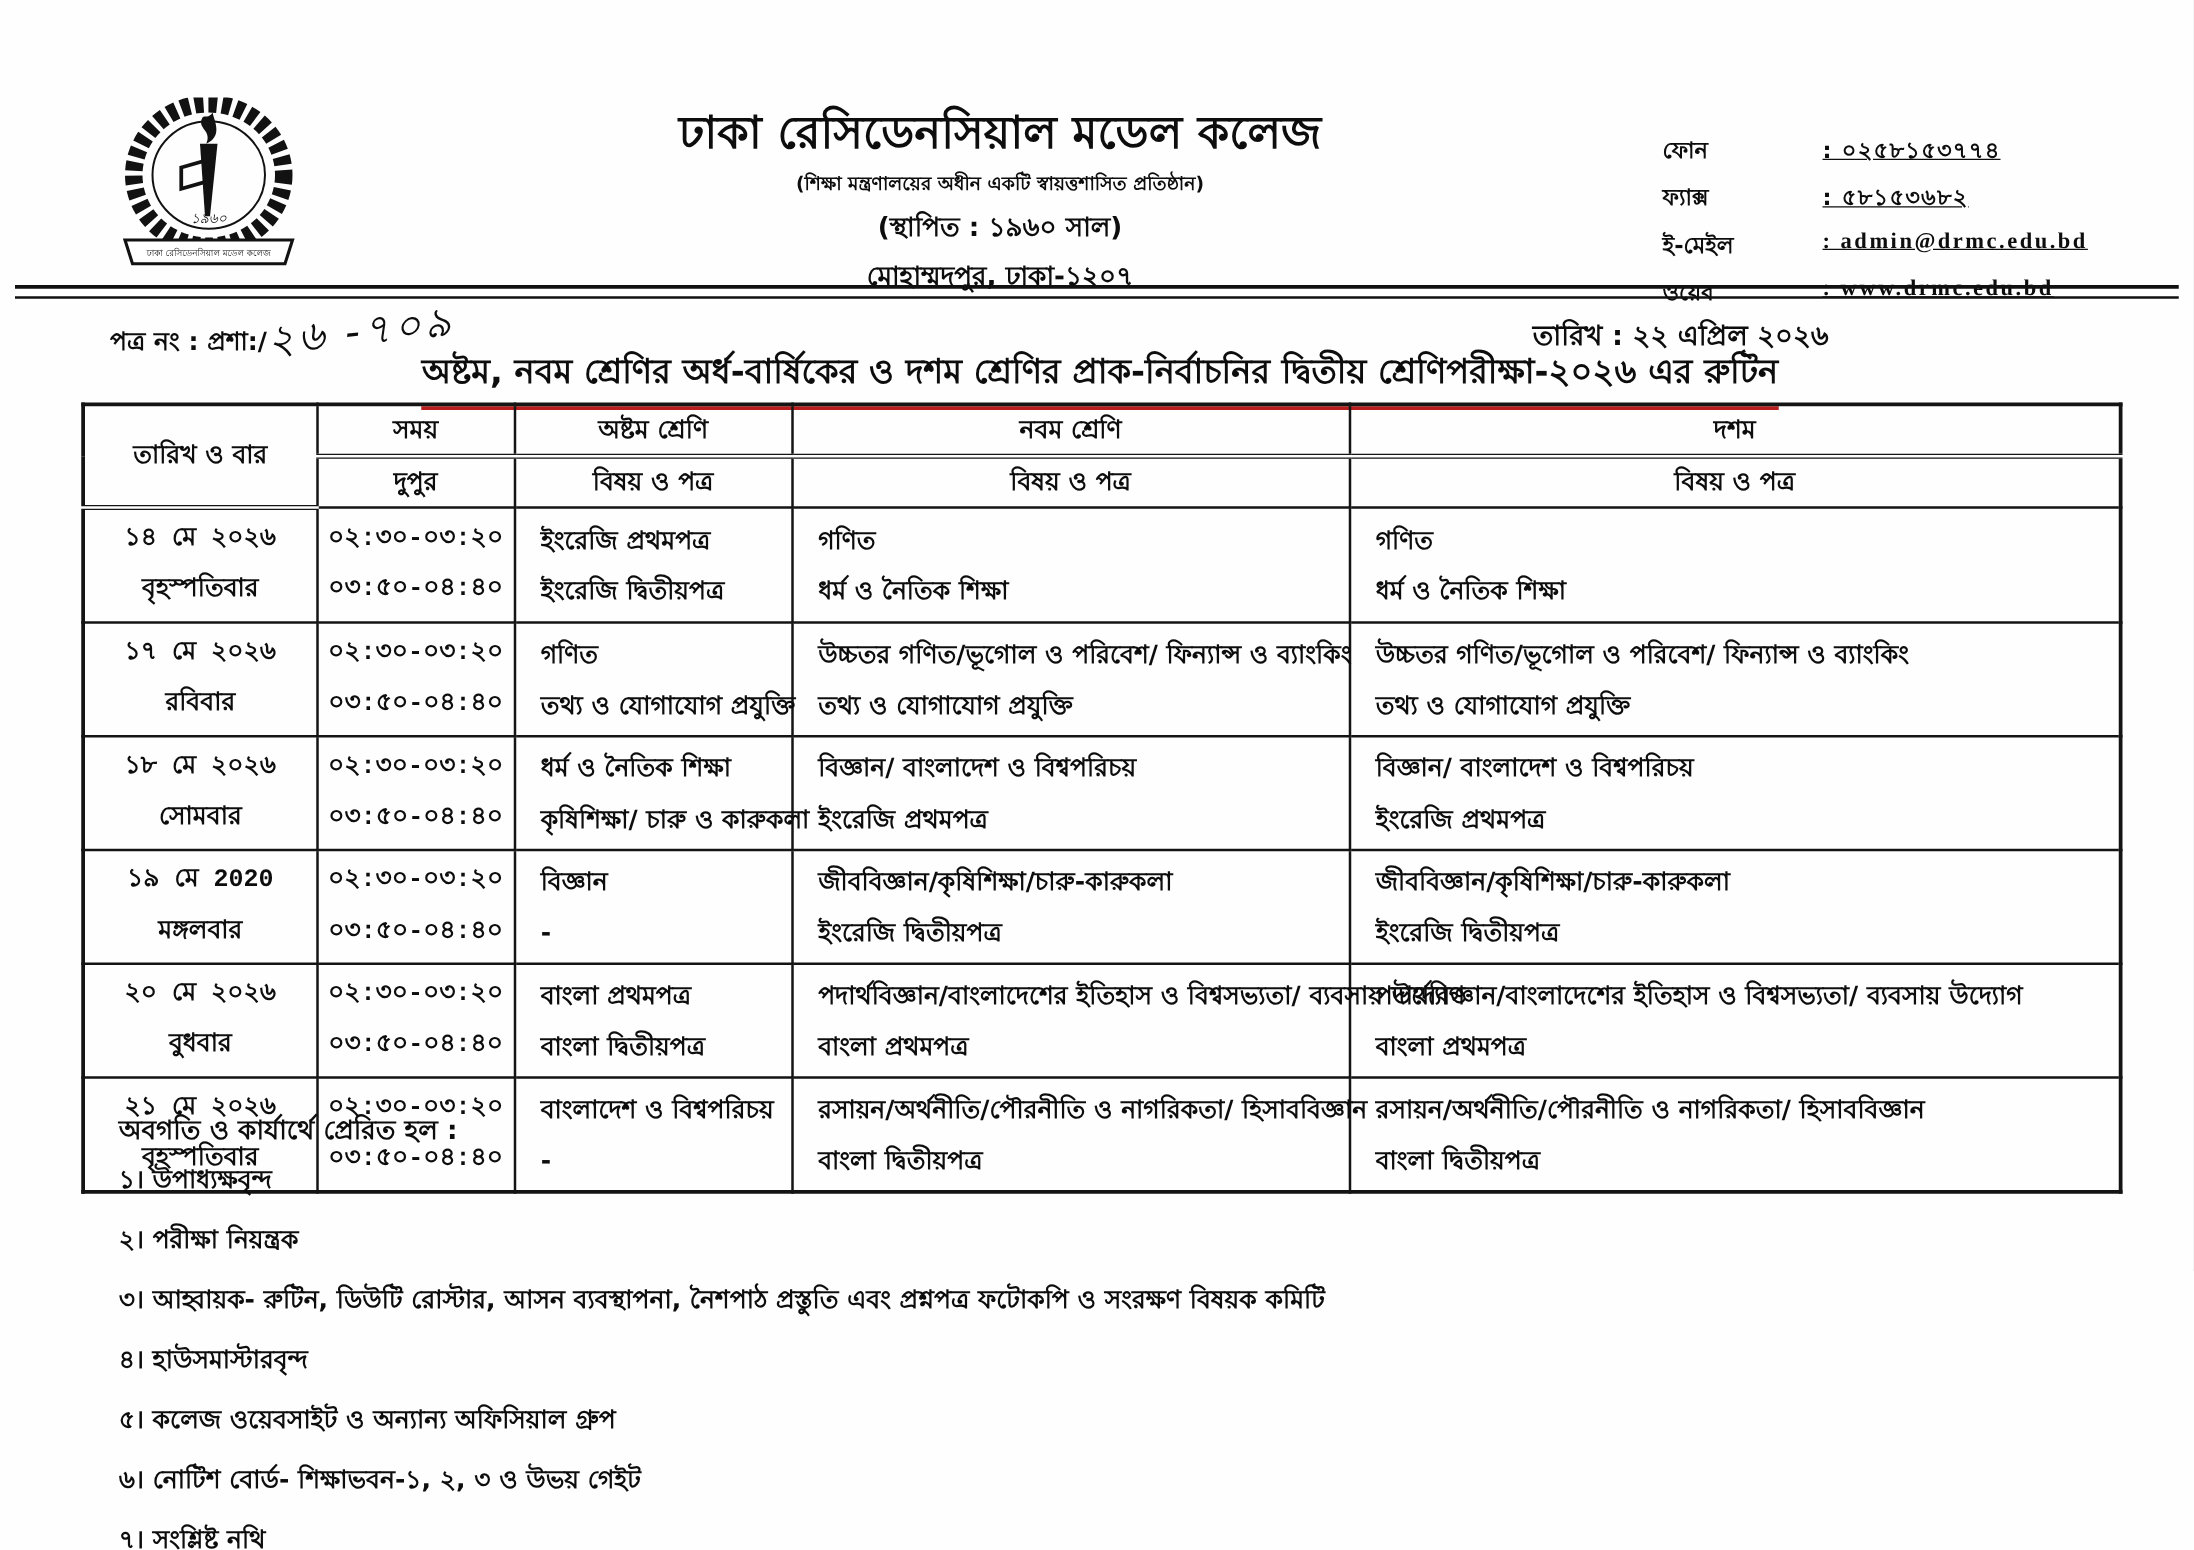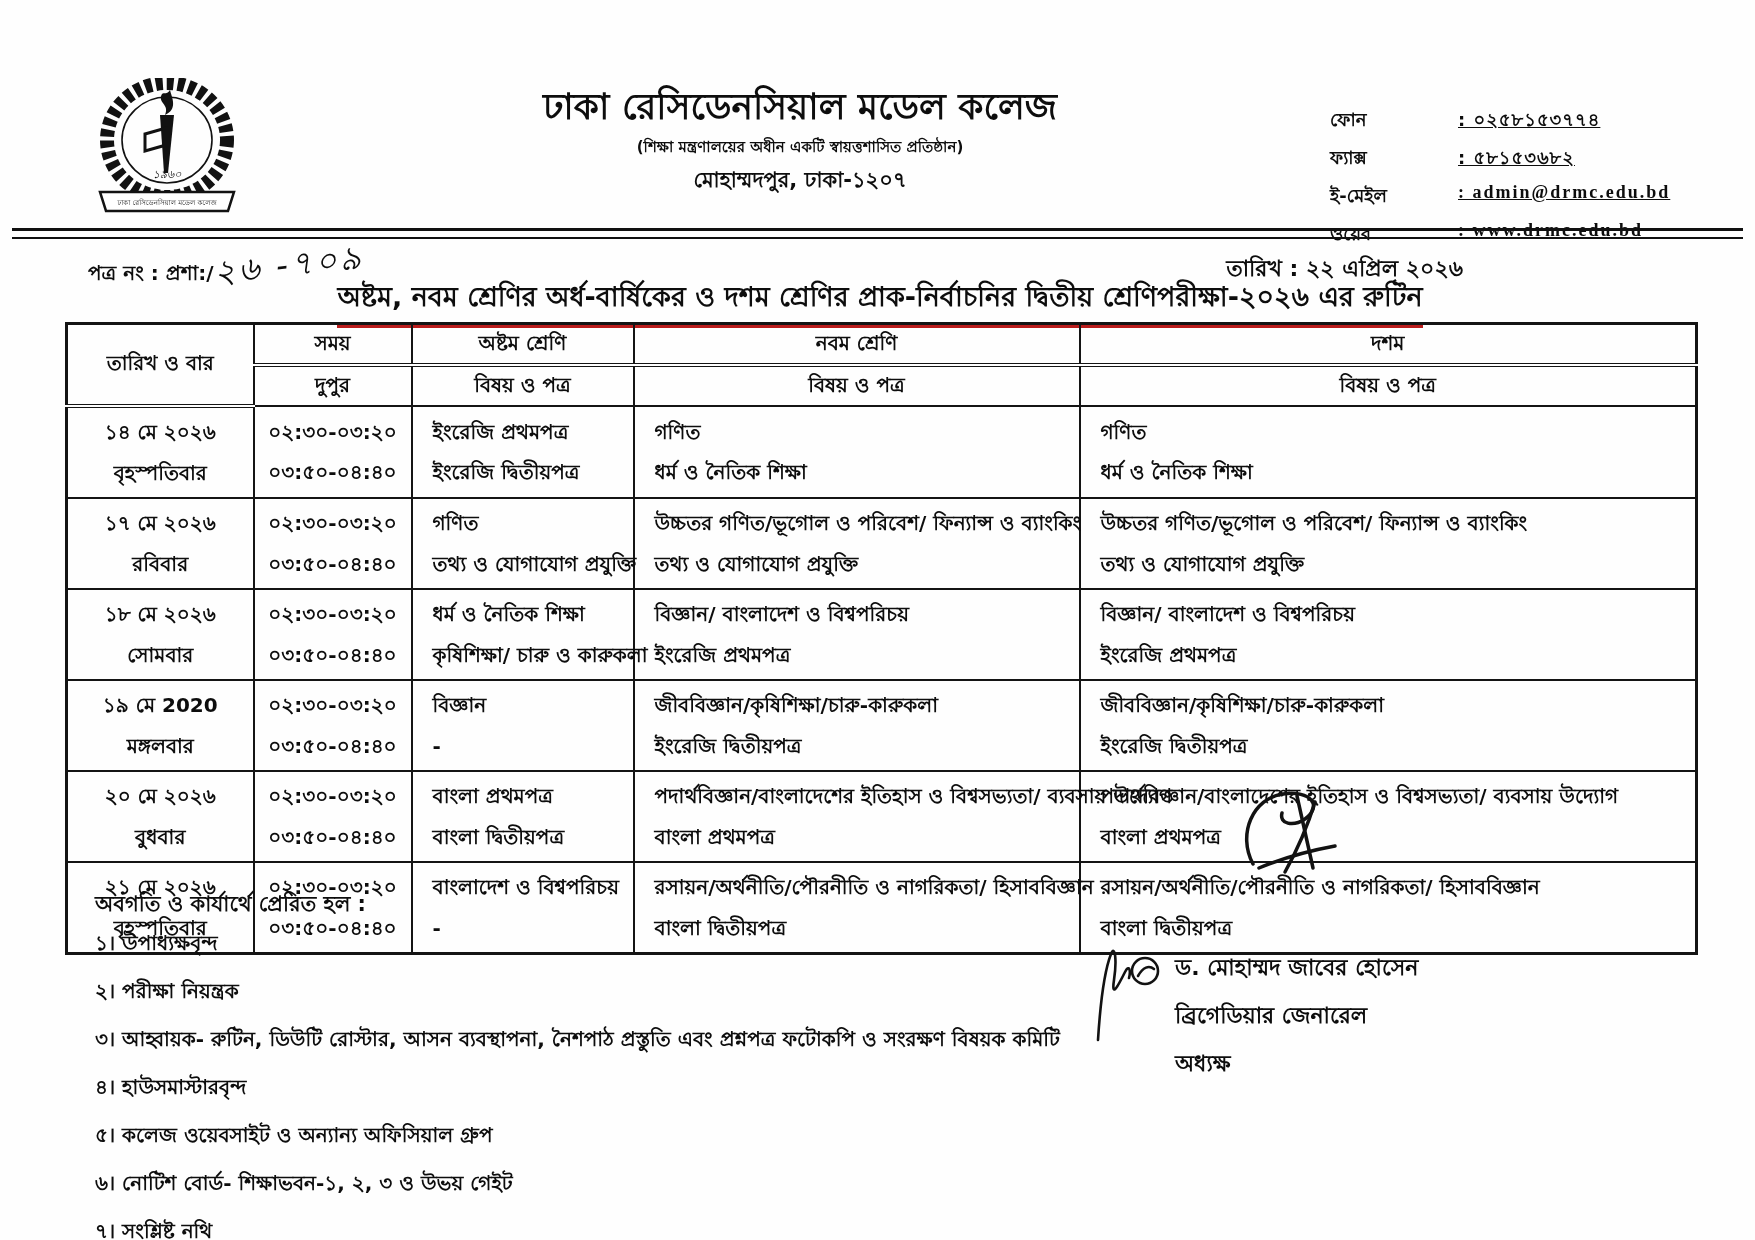--- a/index.html
+++ b/index.html
@@ -35,21 +35,21 @@
   
   table.routine{position:absolute;top:322px;left:65px;width:1630px;table-layout:fixed;
     border-collapse:collapse;border:3px solid #141414;}
   table.routine th,table.routine td{border:2px solid #141414;font-size:20px;vertical-align:middle;padding:0;}
   table.routine th{font-weight:700;}
   tr.h1 th{height:38px;border-bottom:4px double #141414;}
   tr.h2 th{height:38px;}
   th.rowspan-cell{font-size:21px;}
   td{height:81px;}
   .cell2{display:flex;flex-direction:column;justify-content:space-around;height:81px;padding:4px 0;}
-  .c-date .cell2,.c-time .cell2{align-items:center;text-align:center;}
+  .c-date .cell2,.c-time .cell2{align-items:center;text-align:center;font-family:Liberation Mono, monospace;}
   .c-sub .cell2{align-items:flex-start;text-align:right;padding-left:20px;}
   td div{font-weight:700;line-height:1.2;white-space:nowrap;overflow:visible;}
   
   .dist-head{position:absolute;top:888px;left:95px;font-size:21px;font-weight:700;}
   .dist-list{position:absolute;top:928px;left:95px;margin:0;padding:0;list-style:none;}
   .dist-list li{font-size:20px;font-weight:600;margin-bottom:15px;white-space:nowrap;}
   .sig-area{position:absolute;left:1080px;top:778px;width:600px;height:320px;}
   .big-sign{position:absolute;left:155px;top:8px;}
   .initials{position:absolute;left:8px;top:160px;}
   .sig-text{position:absolute;left:95px;top:172px;}
@@ -69,20 +69,21 @@
         <path d="M90 37 L104 37 L98 95 L94 95 Z" fill="#121212"></path>
         <path d="M75 56 L96 50 L96 67 L75 73 Z" fill="none" stroke="#121212" stroke-width="3"></path>
         <text x="97" y="100" font-size="11" font-style="italic" text-anchor="middle" fill="#121212">১৯৬০</text>
         <path d="M30 114 L164 114 L158 133 L36 133 Z" fill="#ffffff" stroke="#121212" stroke-width="2.5"></path>
         <text x="97" y="127" font-size="7" text-anchor="middle" fill="#121212">ঢাকা রেসিডেনসিয়াল মডেল কলেজ</text>
       </svg>
     </div>
     <div class="hdr-center">
       <div class="college-name">ঢাকা রেসিডেনসিয়াল মডেল কলেজ</div>
       <div class="college-sub">(শিক্ষা মন্ত্রণালয়ের অধীন একটি স্বায়ত্তশাসিত প্রতিষ্ঠান)</div>
+      <div class="college-est">(স্থাপিত : ১৯৬০ সাল)</div>
       <div class="college-addr">মোহাম্মদপুর, ঢাকা-১২০৭</div>
     </div>
     <div class="hdr-contact">
       <div class="contact-row">
         <span class="lbl">ফোন</span>
         <span class="val">: ০২৫৮১৫৩৭৭৪</span>
       </div>
       <div class="contact-row">
         <span class="lbl">ফ্যাক্স</span>
         <span class="val">: ৫৮১৫৩৬৮২</span>
@@ -333,32 +334,14 @@
   <ul class="dist-list">
     <li>১। উপাধ্যক্ষবৃন্দ</li>
     <li>২। পরীক্ষা নিয়ন্ত্রক</li>
     <li>৩। আহ্বায়ক- রুটিন, ডিউটি রোস্টার, আসন ব্যবস্থাপনা, নৈশপাঠ প্রস্তুতি এবং প্রশ্নপত্র ফটোকপি ও সংরক্ষণ বিষয়ক কমিটি</li>
     <li>৪। হাউসমাস্টারবৃন্দ</li>
     <li>৫। কলেজ ওয়েবসাইট ও অন্যান্য অফিসিয়াল গ্রুপ</li>
     <li>৬। নোটিশ বোর্ড- শিক্ষাভবন-১, ২, ৩ ও উভয় গেইট</li>
     <li>৭। সংশ্লিষ্ট নথি</li>
   </ul>
 
-  <div class="sig-area">
-    <svg class="big-sign" width="110" height="95" viewBox="0 0 110 95">
-      <path d="M18 78 C2 48 18 12 48 8 C76 4 88 20 70 33 C58 41 44 38 47 27" fill="none" stroke="#121212" stroke-width="3.5" stroke-linecap="round"></path>
-      <path d="M62 10 L78 82" fill="none" stroke="#121212" stroke-width="3.5" stroke-linecap="round"></path>
-      <path d="M80 16 C72 42 60 68 50 86" fill="none" stroke="#121212" stroke-width="3.5" stroke-linecap="round"></path>
-      <path d="M24 82 C48 72 78 64 100 60" fill="none" stroke="#121212" stroke-width="3.5" stroke-linecap="round"></path>
-    </svg>
-    <svg class="initials" width="80" height="108" viewBox="0 0 80 108">
-      <path d="M10 102 C12 70 16 34 23 16 C27 6 29 22 26 42 C23 62 31 46 37 34 C41 26 43 32 41 40" fill="none" stroke="#121212" stroke-width="2.6" stroke-linecap="round"></path>
-      <circle cx="57" cy="33" r="13" fill="none" stroke="#121212" stroke-width="2.6"></circle>
-      <path d="M50 38 C55 29 61 27 66 31" fill="none" stroke="#121212" stroke-width="2.6" stroke-linecap="round"></path>
-    </svg>
-    <div class="sig-text">
-      <div>ড. মোহাম্মদ জাবের হোসেন</div>
-      <div>ব্রিগেডিয়ার জেনারেল</div>
-      <div>অধ্যক্ষ</div>
-    </div>
-  </div>
 
 </div>
 
 </body></html>

